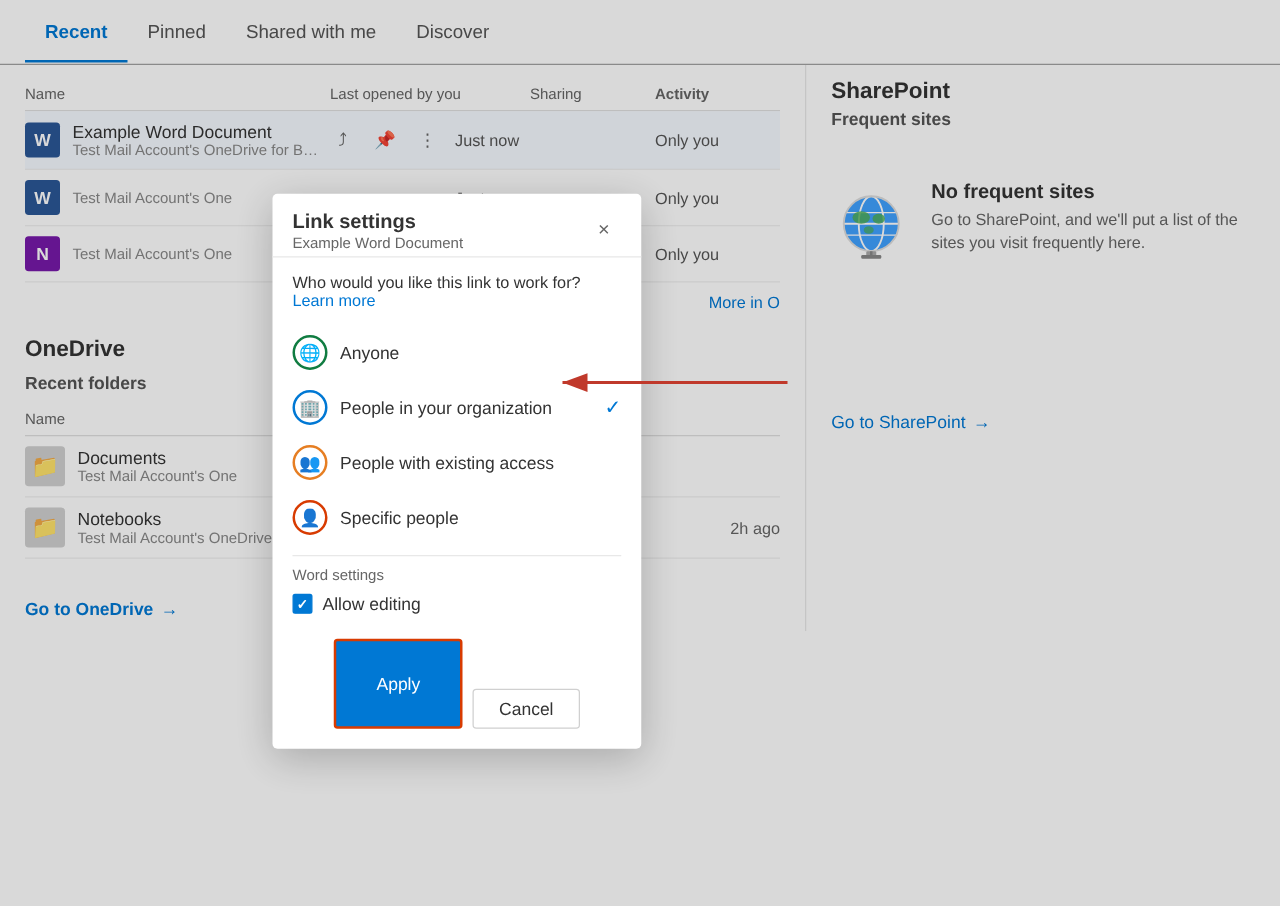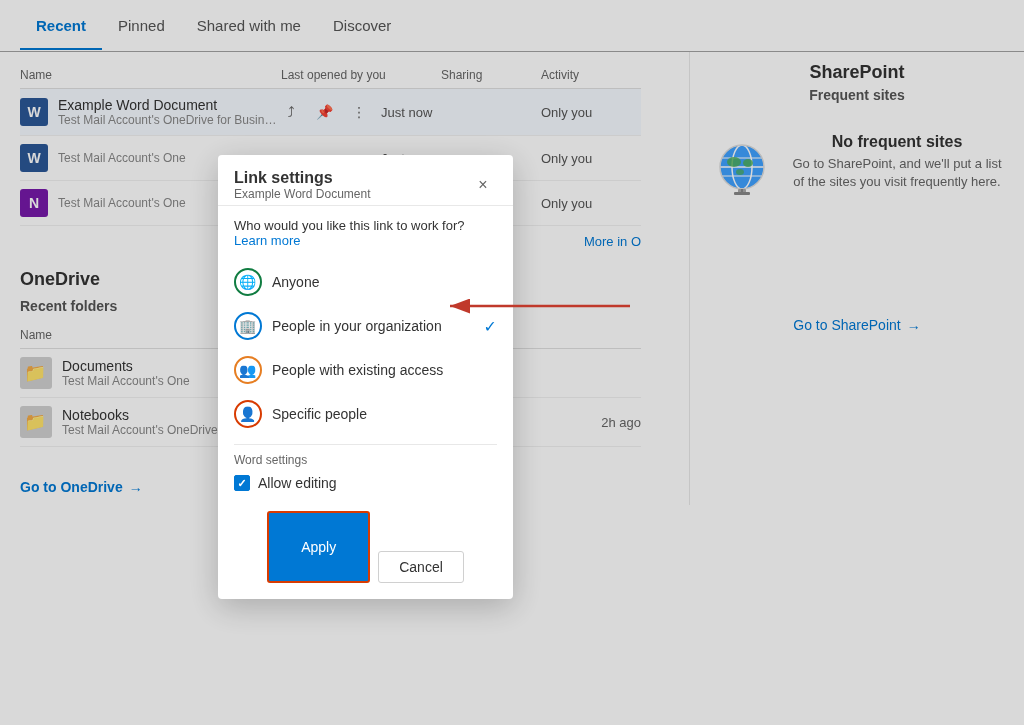--- a/index.html
+++ b/index.html
@@ -32,21 +32,20 @@
       color: #0078d4;
       border-bottom: 2px solid #0078d4;
       font-weight: 600;
     }
 
     
     .main-content {
       display: flex;
       padding: 0;
       position: relative;
-      gap: 28px;
     }
 
     
     .left-section {
       flex: 1;
       padding: 10px 20px;
       min-width: 0;
     }
 
     
@@ -54,21 +53,21 @@
       display: flex;
       align-items: center;
       padding: 6px 0;
       border-bottom: 1px solid #e0e0e0;
       font-size: 12px;
       color: #666;
     }
     .col-name { flex: 1; }
     .col-last-opened { width: 160px; }
     .col-sharing { width: 100px; }
-    .col-activity { width: 100px; }
+    .col-activity { width: 100px; font-weight: bold; }
 
     
     .file-row {
       display: flex;
       align-items: center;
       padding: 8px 0;
       border-bottom: 1px solid #f0f0f0;
       position: relative;
     }
     .file-row.highlighted {
@@ -165,44 +164,43 @@
       gap: 6px;
       color: #0078d4;
       font-size: 14px;
       cursor: pointer;
       margin-top: 32px;
       font-weight: bold;
     }
 
     
     .right-section {
-      width: 335px;
+      width: 380px;
       padding: 10px 20px;
       border-left: 1px solid #e8e8e8;
-      text-align: center;
     }
     .sharepoint-title {
       font-size: 18px;
       font-weight: 600;
       color: #333;
       margin-bottom: 4px;
     }
     .frequent-subtitle {
       font-size: 14px;
       font-weight: 600;
       color: #555;
       margin-bottom: 16px;
     }
 
     
     .no-sites-box {
       display: flex;
       align-items: flex-start;
       gap: 16px;
-      margin-top: 30px;
+      margin-top: 42px;
     }
     .globe-icon {
       width: 64px;
       height: 64px;
       flex-shrink: 0;
     }
     .no-sites-text .no-sites-title {
       font-size: 16px;
       font-weight: 600;
       color: #333;

